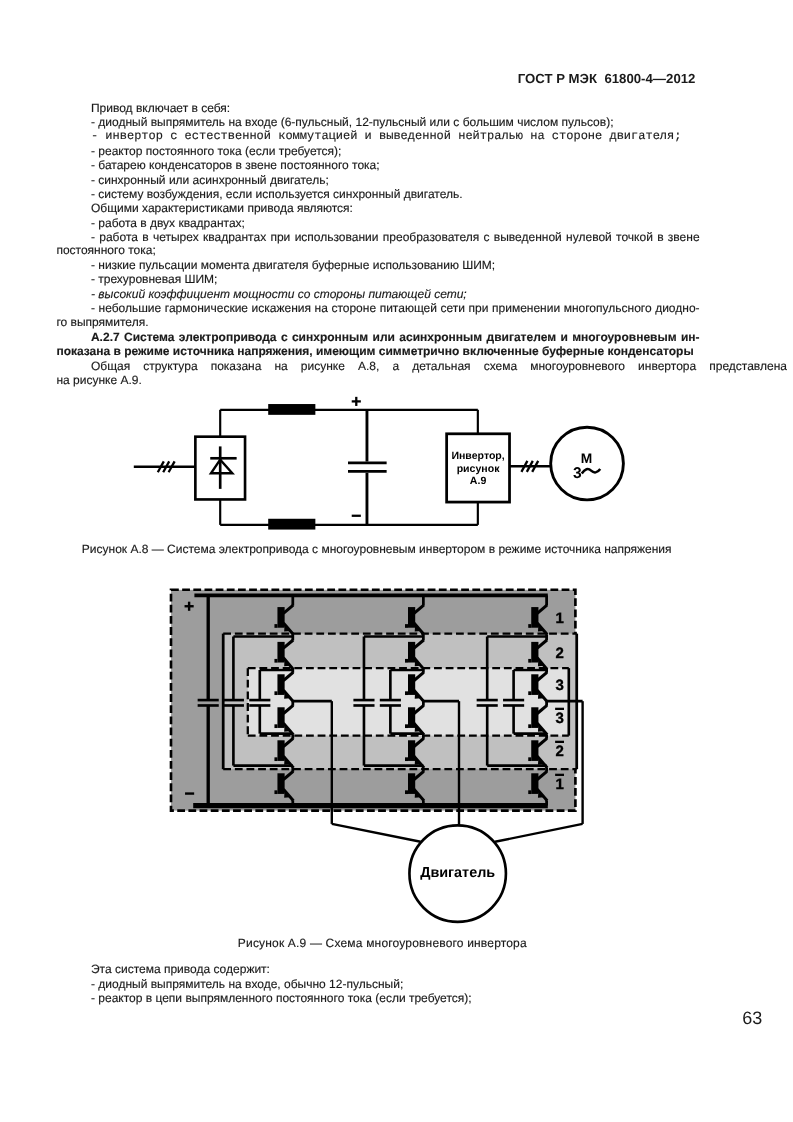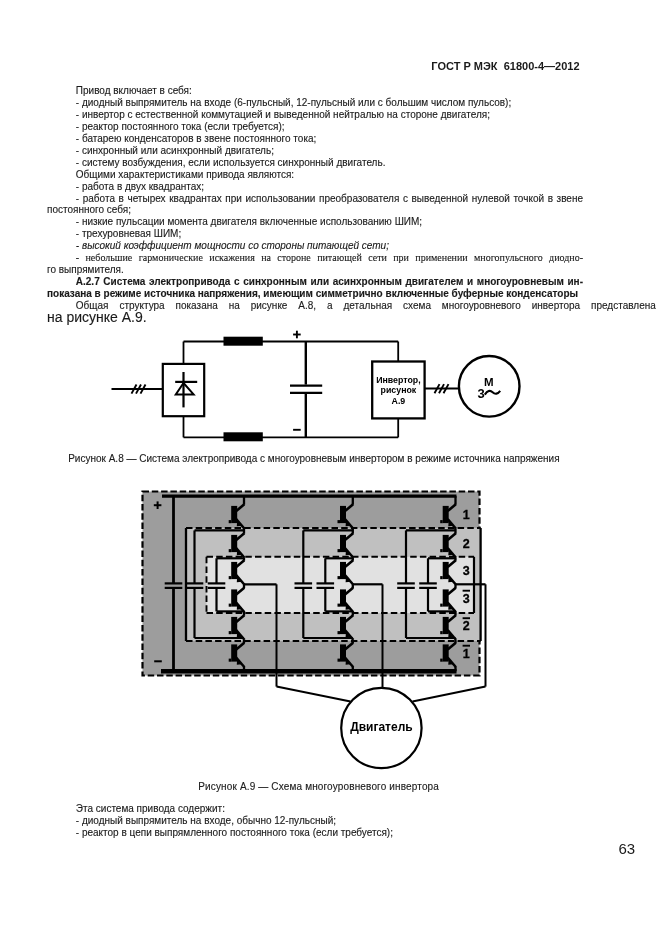--- a/index.html
+++ b/index.html
@@ -6,38 +6,38 @@
  font-family:"Liberation Sans",sans-serif;color:#1a1a1a;overflow:hidden;}
 .ln{position:absolute;line-height:11.9px;white-space:nowrap;-webkit-text-stroke:0.12px #1a1a1a;}
 #hdr{position:absolute;top:60.3px;right:81.5px;font-weight:bold;font-size:11px;}
 #pg{position:absolute;top:839.9px;left:570.5px;font-size:15px;margin-left:48px;}
 svg{position:absolute;left:0;top:0;}
 </style></head>
 <body>
 <div id="hdr">ГОСТ Р МЭК&nbsp; 61800-4—2012</div>
 <div class="ln" style="left:75.8px;top:85.4px;font-size:10.0px;">Привод включает в себя:</div>
 <div class="ln" style="left:75.8px;top:97.3px;font-size:10.0px;">- диодный выпрямитель на входе (6-пульсный, 12-пульсный или с большим числом пульсов);</div>
-<div class="ln" style="left:75.8px;top:109.2px;font-size:10.0px;">- инвертор с естественной коммутацией и выведенной нейтралью на стороне двигателя;</div>
+<div class="ln" style="left:75.8px;top:109.2px;font-size:10.0px;font-family:Liberation Mono, monospace;">- инвертор с естественной коммутацией и выведенной нейтралью на стороне двигателя;</div>
 <div class="ln" style="left:75.8px;top:121.1px;font-size:10.0px;">- реактор постоянного тока (если требуется);</div>
 <div class="ln" style="left:75.8px;top:133.0px;font-size:10.0px;">- батарею конденсаторов в звене постоянного тока;</div>
 <div class="ln" style="left:75.8px;top:144.9px;font-size:10.0px;">- синхронный или асинхронный двигатель;</div>
 <div class="ln" style="left:75.8px;top:156.8px;font-size:10.0px;">- систему возбуждения, если используется синхронный двигатель.</div>
 <div class="ln" style="left:75.8px;top:168.7px;font-size:10.0px;">Общими характеристиками привода являются:</div>
 <div class="ln" style="left:75.8px;top:180.6px;font-size:10.0px;">- работа в двух квадрантах;</div>
 <div class="ln" style="left:75.8px;top:192.5px;font-size:10.0px;width:507.2px;text-align:justify;text-align-last:justify;white-space:normal;">- работа в четырех квадрантах при использовании преобразователя с выведенной нулевой точкой в звене</div>
-<div class="ln" style="left:47.0px;top:204.4px;font-size:10.0px;">постоянного себя;</div>
-<div class="ln" style="left:75.8px;top:216.3px;font-size:10.0px;">- низкие пульсации момента двигателя включенные использованию ШИМ;</div>
+<div class="ln" style="left:47.0px;top:204.4px;font-size:10.0px;">постоянного тока;</div>
+<div class="ln" style="left:75.8px;top:216.3px;font-size:10.0px;">- низкие пульсации момента двигателя буферные использованию ШИМ;</div>
 <div class="ln" style="left:75.8px;top:228.2px;font-size:10.0px;">- трехуровневая ШИМ;</div>
 <div class="ln" style="left:75.8px;top:240.1px;font-size:10.0px;font-style:italic;">- высокий коэффициент мощности со стороны питающей сети;</div>
-<div class="ln" style="left:75.8px;top:252.0px;font-size:10.0px;width:507.2px;text-align:justify;text-align-last:justify;white-space:normal;font-family:Liberation Serif, serif;">- небольшие гармонические искажения на стороне питающей сети при применении многопульсного диодно-</div>
+<div class="ln" style="left:75.8px;top:252.0px;font-size:10.0px;width:507.2px;text-align:justify;text-align-last:justify;white-space:normal;">- небольшие гармонические искажения на стороне питающей сети при применении многопульсного диодно-</div>
 <div class="ln" style="left:47.0px;top:263.9px;font-size:10.0px;">го выпрямителя.</div>
 <div class="ln" style="left:75.8px;top:275.8px;font-size:10.0px;font-weight:bold;width:507.2px;text-align:justify;text-align-last:justify;white-space:normal;">А.2.7 Система электропривода с синхронным или асинхронным двигателем и многоуровневым ин-</div>
 <div class="ln" style="left:47.0px;top:287.7px;font-size:10.0px;font-weight:bold;">показана в режиме источника напряжения, имеющим симметрично включенные буферные конденсаторы</div>
 <div class="ln" style="left:75.8px;top:299.6px;font-size:10.0px;width:580px;text-align:justify;text-align-last:justify;white-space:normal;">Общая структура показана на рисунке А.8, а детальная схема многоуровневого инвертора представлена</div>
-<div class="ln" style="left:47.0px;top:311.5px;font-size:14px;">на рисунке А.9.</div>
+<div class="ln" style="left:47.0px;top:311.5px;font-size:10.0px;">на рисунке А.9.</div>
 <div class="ln" style="left:68.2px;top:453.2px;font-size:10.0px;">Рисунок А.8 — Система электропривода с многоуровневым инвертором в режиме источника напряжения</div>
 <div class="ln" style="left:198.2px;top:781.4px;font-size:10.0px;"><span style="letter-spacing:0.15px">Рисунок А.9 — Схема многоуровневого инвертора</span></div>
 <div class="ln" style="left:75.8px;top:803.2px;font-size:10.0px;">Эта система привода содержит:</div>
 <div class="ln" style="left:75.8px;top:815.1px;font-size:10.0px;">- диодный выпрямитель на входе, обычно 12-пульсный;</div>
 <div class="ln" style="left:75.8px;top:827.0px;font-size:10.0px;">- реактор в цепи выпрямленного постоянного тока (если требуется);</div>
 <svg width="661" height="935" viewBox="0 0 661 935">
 <line x1="183.5" y1="341.5" x2="398.2" y2="341.5" stroke="#000" stroke-width="1.8"></line>
 <line x1="183.5" y1="437.4" x2="398.2" y2="437.4" stroke="#000" stroke-width="1.8"></line>
 <rect x="162.8" y="363.9" width="41.39999999999998" height="52.30000000000001" fill="#fff" stroke="#000" stroke-width="2.2"></rect>
 <line x1="183.5" y1="341.5" x2="183.5" y2="363.9" stroke="#000" stroke-width="1.8"></line>

